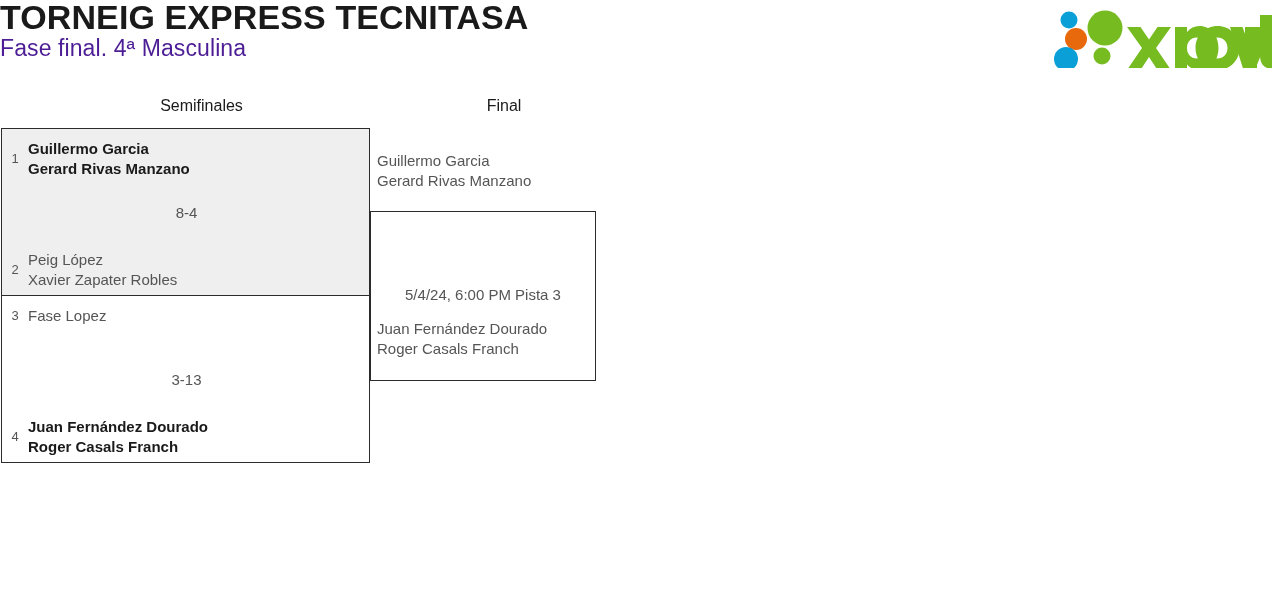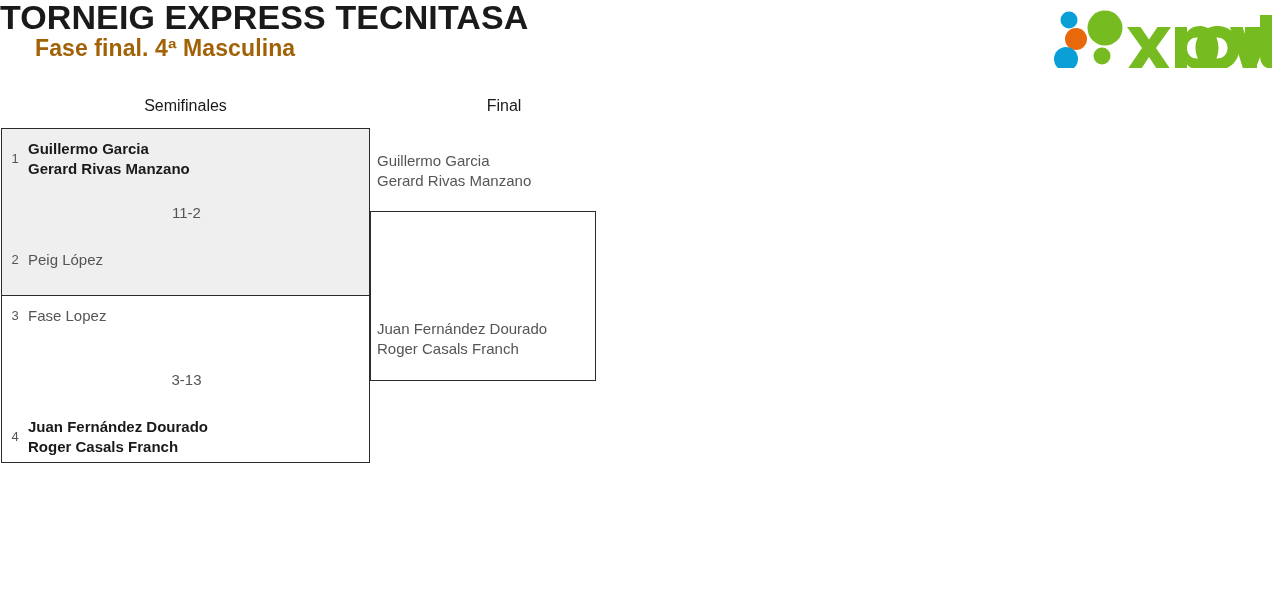--- a/index.html
+++ b/index.html
@@ -29,26 +29,25 @@
   .title-main {
     font-size: 34px;
     font-weight: 700;
     color: #1a1a1a;
     letter-spacing: 0.1px;
     line-height: 31px;
     white-space: nowrap;
   }
   .title-sub {
     font-size: 23px;
-    font-weight: 700;
-    color: #a16207;
+    font-weight: 400;
+    color: #4c1d95;
     letter-spacing: 0.1px;
     line-height: 30px;
     white-space: nowrap;
-    padding-left: 35px;
   }
 
   
   .logo {
     position: absolute;
     right: 8px;
     top: 6px;
     width: 224px;
     height: 62px;
   }
@@ -64,21 +63,21 @@
   }
 
   .round-header {
     position: absolute;
     font-size: 16px;
     font-weight: 400;
     color: #1a1a1a;
     text-align: center;
     white-space: nowrap;
   }
-  .round-header.r1 { left: 1px;   top: 19px; width: 369px; }
+  .round-header.r1 { left: 17px;   top: 19px; width: 369px; }
   .round-header.r2 { left: 391px; top: 19px; width: 226px; }
 
   
   .col-semis {
     position: absolute;
     left: 1px;
     top: 50px;
     width: 369px;
   }
   .match {
@@ -215,25 +214,26 @@
   <div class="col-semis">
 
     <div class="match shaded">
       <div class="team top">
         <div class="seed">1</div>
         <div class="names winner">
           <div>Guillermo Garcia</div>
           <div>Gerard Rivas Manzano</div>
         </div>
       </div>
-      <div class="score">11-2</div>
+      <div class="score">8-4</div>
       <div class="team bottom">
         <div class="seed">2</div>
         <div class="names">
           <div>Peig López</div>
+          <div>Xavier Zapater Robles</div>
         </div>
       </div>
     </div>
 
     <div class="match">
       <div class="team top">
         <div class="seed">3</div>
         <div class="names">
           <div>Fase Lopez</div>
         </div>
@@ -250,19 +250,20 @@
   </div>
 
   <div class="col-final">
     <div class="final-box"></div>
 
     <div class="final-team top">
       <div>Guillermo Garcia</div>
       <div>Gerard Rivas Manzano</div>
     </div>
 
+    <div class="final-meta">5/4/24, 6:00 PM Pista 3</div>
 
     <div class="final-team bottom">
       <div>Juan Fernández Dourado</div>
       <div>Roger Casals Franch</div>
     </div>
   </div>
 </div>
 
 </body></html>

